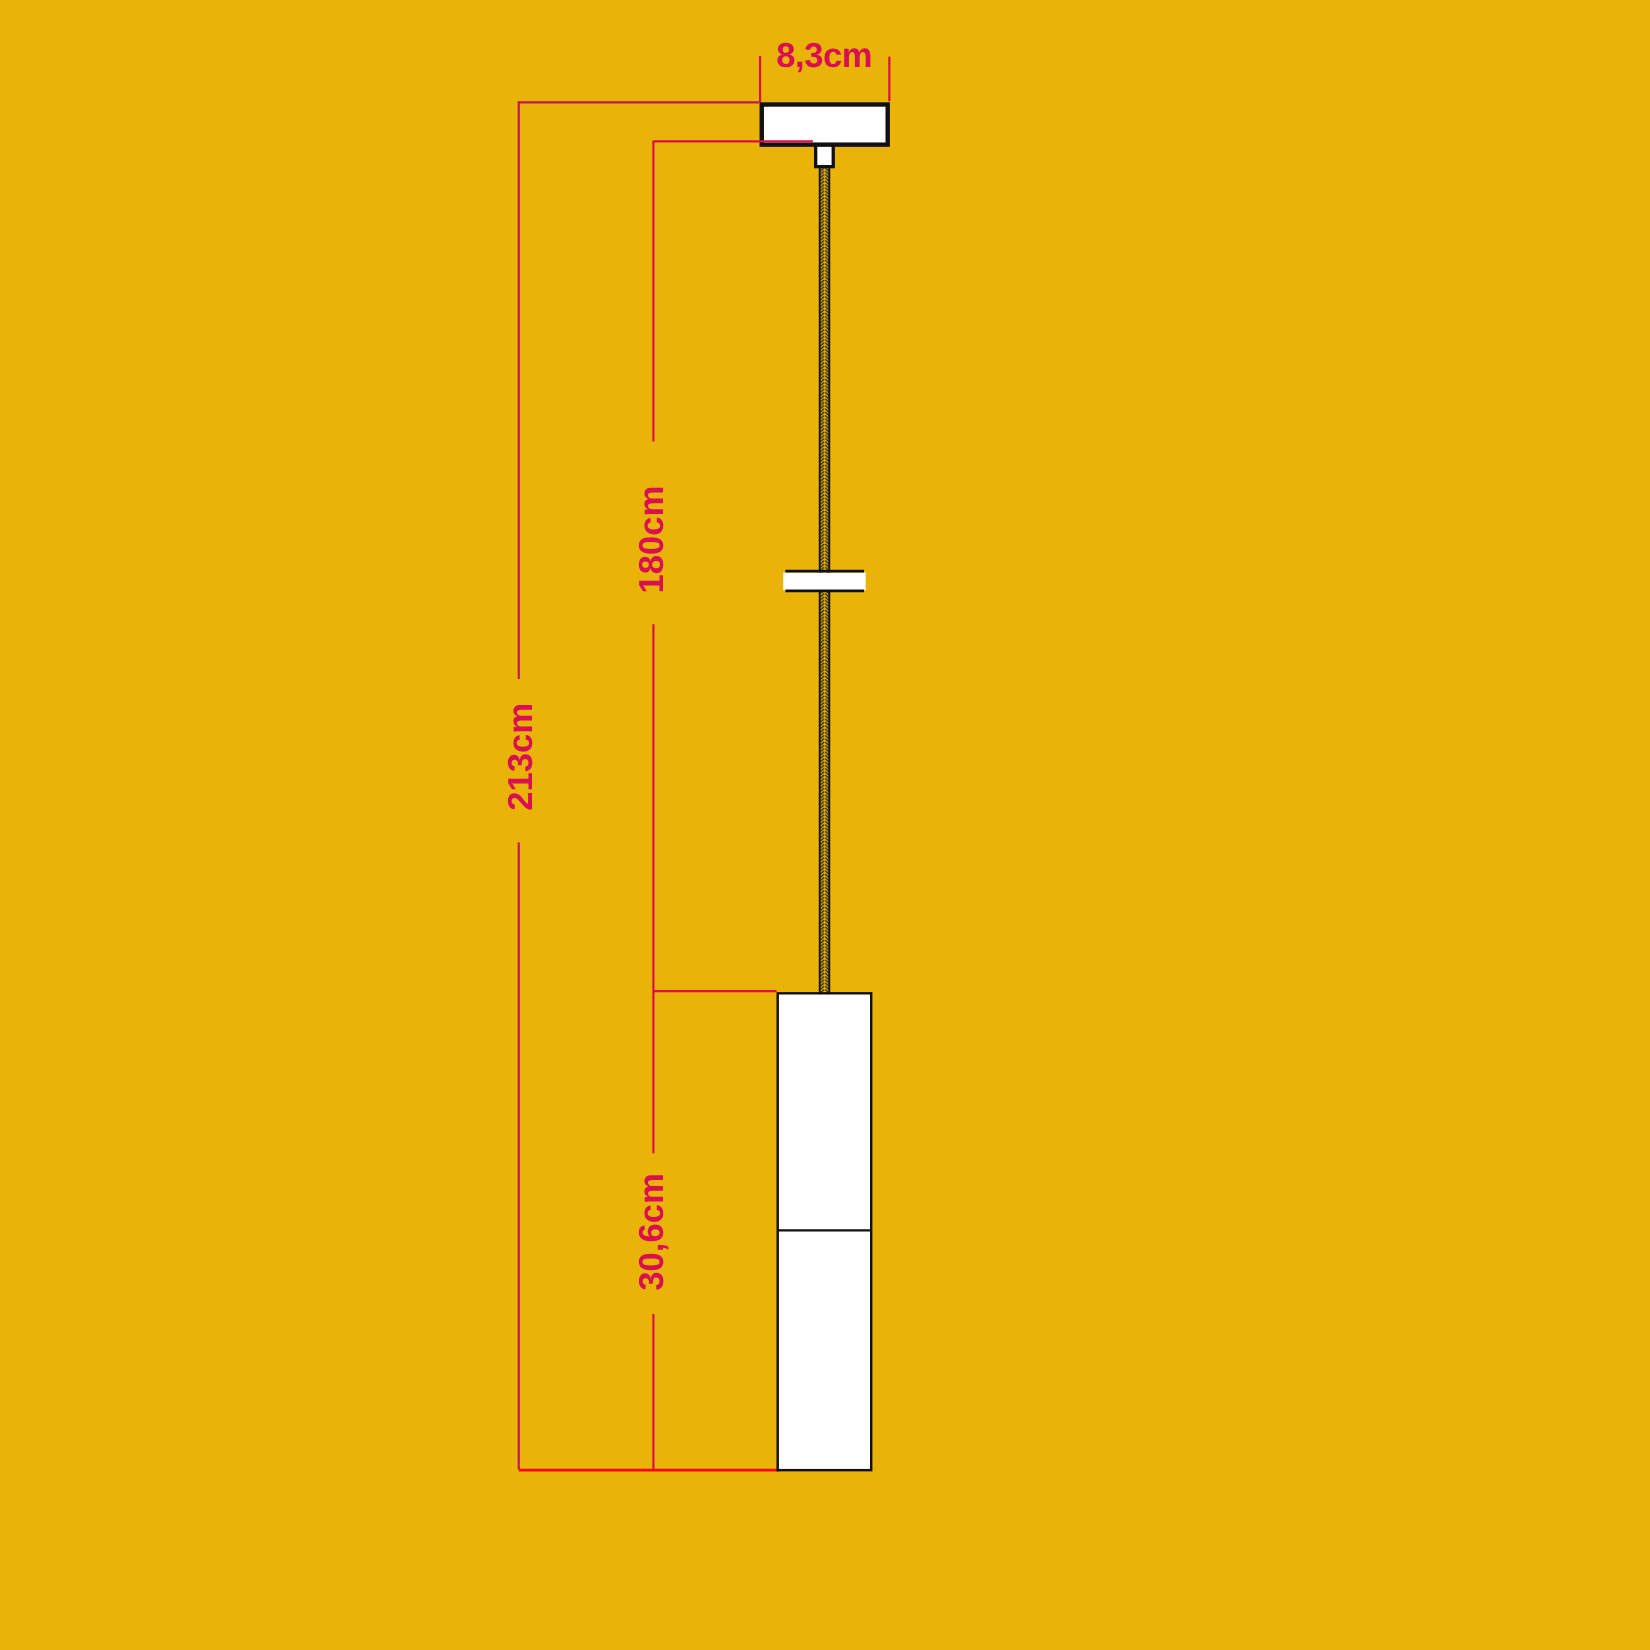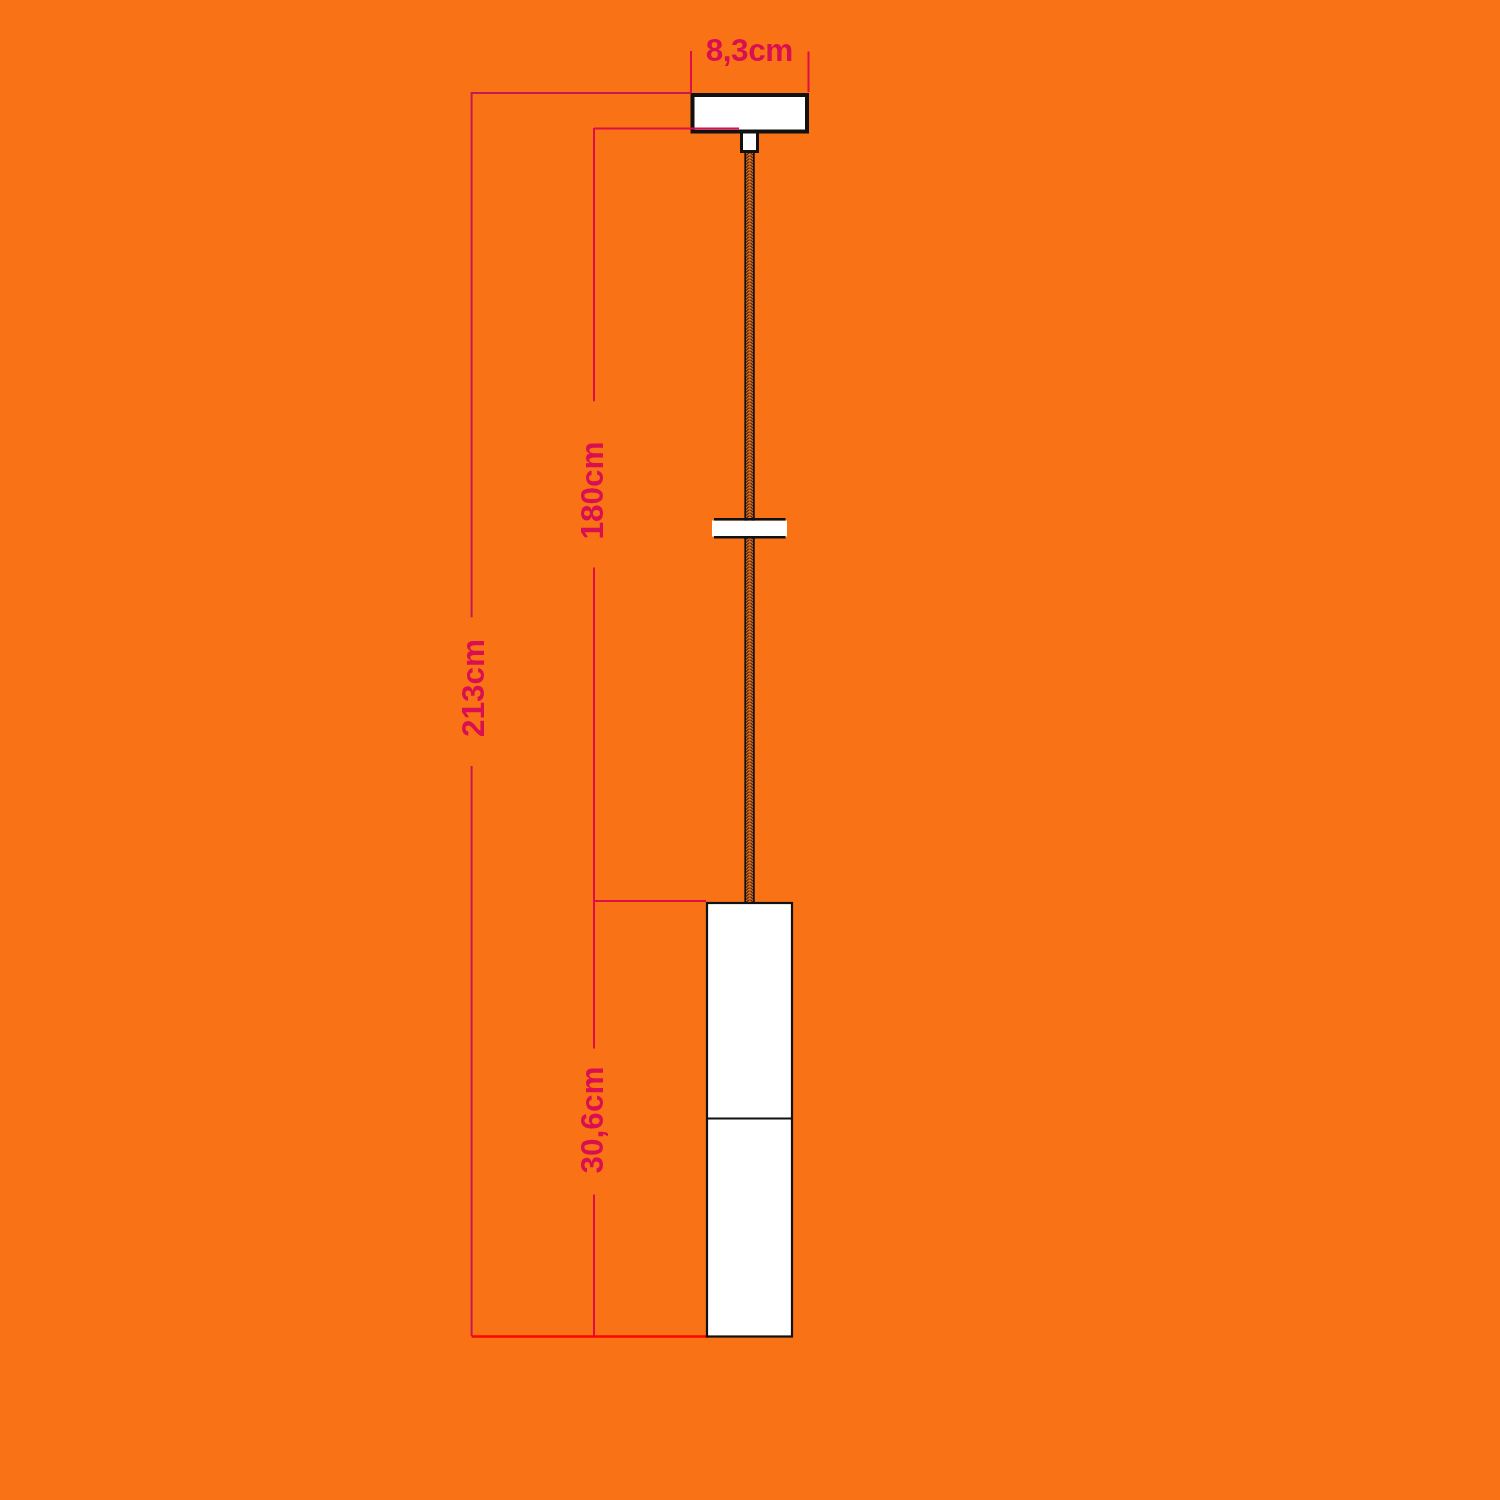--- a/index.html
+++ b/index.html
@@ -1,16 +1,16 @@
 <!DOCTYPE html>
 <html><head>
 <meta charset="utf-8">
 <style>
   html,body{margin:0;padding:0;background:#ffffff;}
-  #stage{position:relative;width:1500px;height:1500px;background:#f97316;overflow:hidden;
+  #stage{position:relative;width:1500px;height:1500px;background:#eab308;overflow:hidden;
          font-family:"Liberation Sans", sans-serif;}
   svg{position:absolute;left:0;top:0;}
   text{font-family:"Liberation Sans", sans-serif;font-weight:bold;}
 </style>
 </head>
 <body>
 <div id="stage">
 <svg width="1500" height="1500" viewBox="0 0 1500 1500">
   <defs>
     <pattern id="braid" x="0" y="0" width="9.8" height="6.0" patternUnits="userSpaceOnUse">

